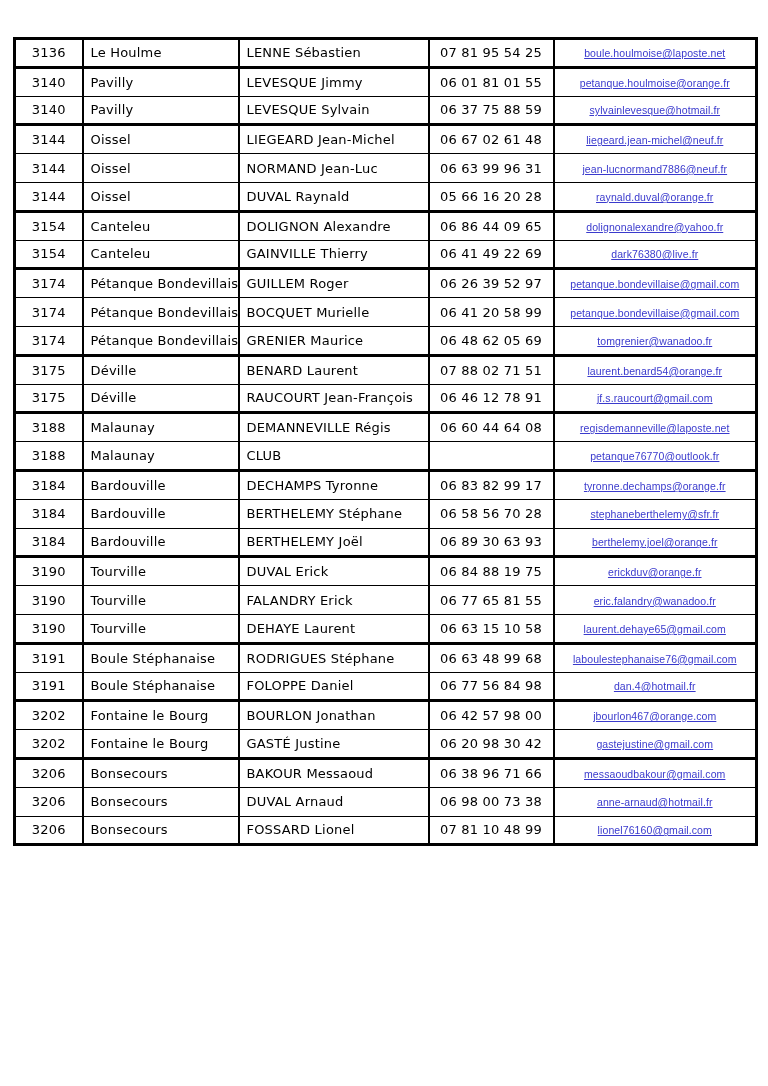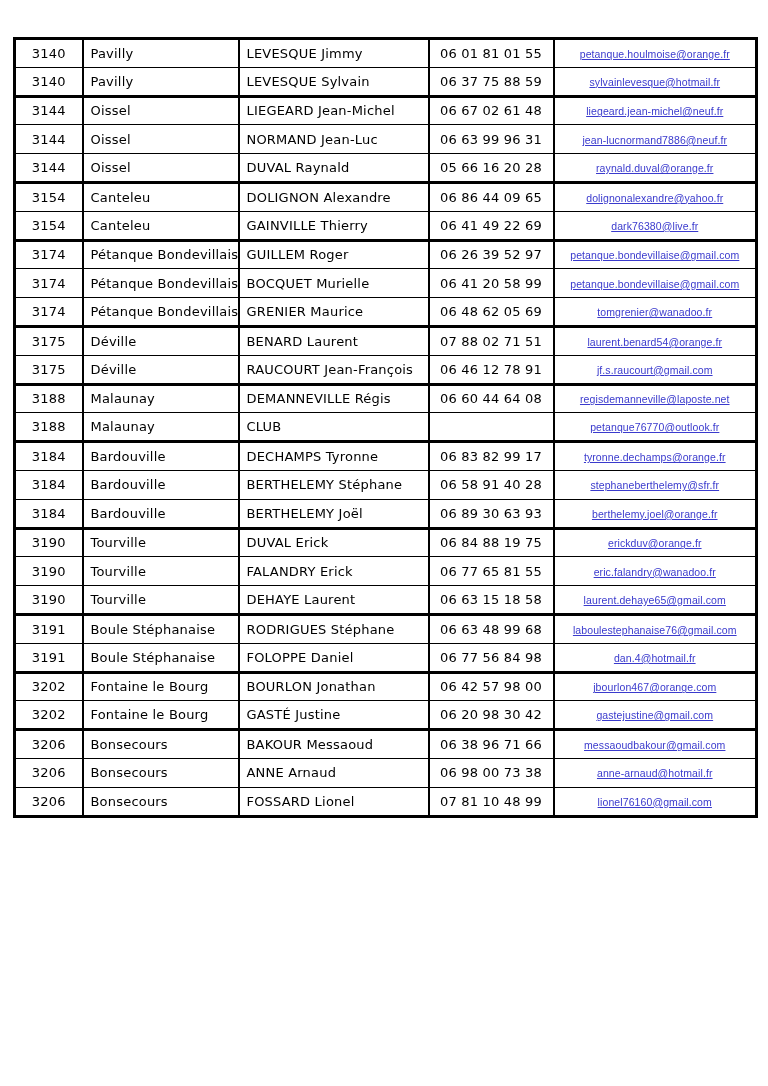--- a/index.html
+++ b/index.html
@@ -58,20 +58,27 @@
 <div class="page">
   <table class="contacts">
     <colgroup>
       <col style="width:68px">
       <col style="width:156px">
       <col style="width:190px">
       <col style="width:125px">
       <col style="width:203px">
     </colgroup>
     <tbody>
+        <tr>
+          <td class="c-num">3136</td>
+          <td class="c-city">Le Houlme</td>
+          <td class="c-name">LENNE Sébastien</td>
+          <td class="c-phone">07 81 95 54 25</td>
+          <td class="c-email"><span class="email-link">boule.houlmoise@laposte.net</span></td>
+        </tr>
         <tr class="group-start">
           <td class="c-num">3140</td>
           <td class="c-city">Pavilly</td>
           <td class="c-name">LEVESQUE Jimmy</td>
           <td class="c-phone">06 01 81 01 55</td>
           <td class="c-email"><span class="email-link">petanque.houlmoise@orange.fr</span></td>
         </tr>
         <tr>
           <td class="c-num">3140</td>
           <td class="c-city">Pavilly</td>
@@ -167,21 +174,21 @@
           <td class="c-num">3184</td>
           <td class="c-city">Bardouville</td>
           <td class="c-name">DECHAMPS Tyronne</td>
           <td class="c-phone">06 83 82 99 17</td>
           <td class="c-email"><span class="email-link">tyronne.dechamps@orange.fr</span></td>
         </tr>
         <tr>
           <td class="c-num">3184</td>
           <td class="c-city">Bardouville</td>
           <td class="c-name">BERTHELEMY Stéphane</td>
-          <td class="c-phone">06 58 91 40 28</td>
+          <td class="c-phone">06 58 56 70 28</td>
           <td class="c-email"><span class="email-link">stephaneberthelemy@sfr.fr</span></td>
         </tr>
         <tr>
           <td class="c-num">3184</td>
           <td class="c-city">Bardouville</td>
           <td class="c-name">BERTHELEMY Joël</td>
           <td class="c-phone">06 89 30 63 93</td>
           <td class="c-email"><span class="email-link">berthelemy.joel@orange.fr</span></td>
         </tr>
         <tr class="group-start">
@@ -195,21 +202,21 @@
           <td class="c-num">3190</td>
           <td class="c-city">Tourville</td>
           <td class="c-name">FALANDRY Erick</td>
           <td class="c-phone">06 77 65 81 55</td>
           <td class="c-email"><span class="email-link">eric.falandry@wanadoo.fr</span></td>
         </tr>
         <tr>
           <td class="c-num">3190</td>
           <td class="c-city">Tourville</td>
           <td class="c-name">DEHAYE Laurent</td>
-          <td class="c-phone">06 63 15 18 58</td>
+          <td class="c-phone">06 63 15 10 58</td>
           <td class="c-email"><span class="email-link">laurent.dehaye65@gmail.com</span></td>
         </tr>
         <tr class="group-start">
           <td class="c-num">3191</td>
           <td class="c-city">Boule Stéphanaise</td>
           <td class="c-name">RODRIGUES Stéphane</td>
           <td class="c-phone">06 63 48 99 68</td>
           <td class="c-email"><span class="email-link">laboulestephanaise76@gmail.com</span></td>
         </tr>
         <tr>
@@ -236,21 +243,21 @@
         <tr class="group-start">
           <td class="c-num">3206</td>
           <td class="c-city">Bonsecours</td>
           <td class="c-name">BAKOUR Messaoud</td>
           <td class="c-phone">06 38 96 71 66</td>
           <td class="c-email"><span class="email-link">messaoudbakour@gmail.com</span></td>
         </tr>
         <tr>
           <td class="c-num">3206</td>
           <td class="c-city">Bonsecours</td>
-          <td class="c-name">ANNE Arnaud</td>
+          <td class="c-name">DUVAL Arnaud</td>
           <td class="c-phone">06 98 00 73 38</td>
           <td class="c-email"><span class="email-link">anne-arnaud@hotmail.fr</span></td>
         </tr>
         <tr>
           <td class="c-num">3206</td>
           <td class="c-city">Bonsecours</td>
           <td class="c-name">FOSSARD Lionel</td>
           <td class="c-phone">07 81 10 48 99</td>
           <td class="c-email"><span class="email-link">lionel76160@gmail.com</span></td>
         </tr>

